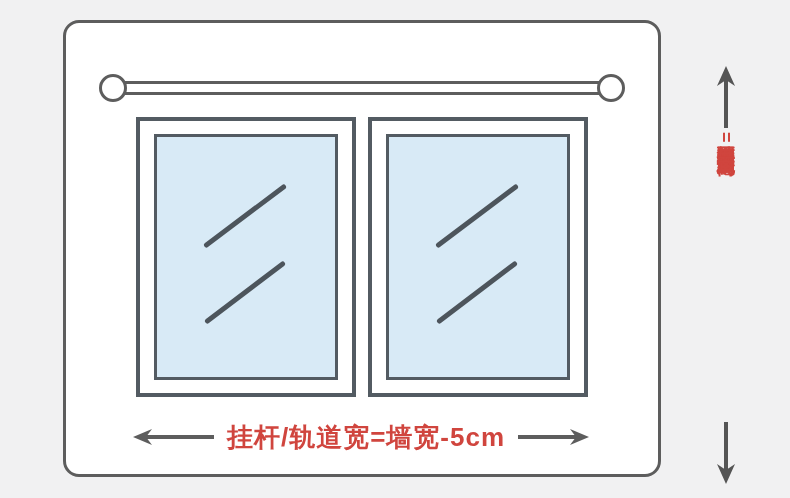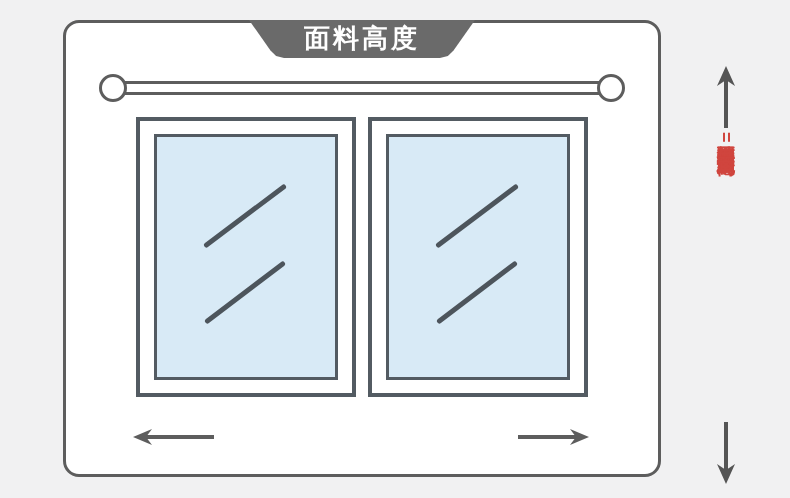--- a/index.html
+++ b/index.html
@@ -90,23 +90,20 @@
     display:flex;align-items:center;
   }
 </style>
 </head>
 <body>
 
 <div class="stage">
 
   <div class="panel">
 
-    <div class="banner">
-      <span>面料高度</span>
-    </div>
 
     <div class="rod-bar"></div>
     <div class="rod-end left"></div>
     <div class="rod-end right"></div>
 
     <div class="window w1">
       <div class="glass">
         <svg viewBox="0 0 180 240" preserveAspectRatio="none">
           <line x1="50" y1="108" x2="128" y2="50" stroke="#4d555c" stroke-width="5" stroke-linecap="round"></line>
           <line x1="51" y1="184" x2="127" y2="127" stroke="#4d555c" stroke-width="5" stroke-linecap="round"></line>
@@ -121,20 +118,21 @@
           <line x1="51" y1="184" x2="127" y2="127" stroke="#4d555c" stroke-width="5" stroke-linecap="round"></line>
         </svg>
       </div>
     </div>
 
     <div class="measure-row">
       <svg class="h-arrow" width="82" height="20" viewBox="0 0 82 20">
         <line x1="14" y1="10" x2="82" y2="10" stroke="#5d5d5d" stroke-width="4"></line>
         <polygon points="1,10 20,2 14,10 20,18" fill="#5d5d5d"></polygon>
       </svg>
+      <span class="label">挂杆/轨道宽=墙宽-5cm</span>
       <svg class="h-arrow" width="72" height="20" viewBox="0 0 72 20">
         <line x1="0" y1="10" x2="58" y2="10" stroke="#5d5d5d" stroke-width="4"></line>
         <polygon points="71,10 52,2 58,10 52,18" fill="#5d5d5d"></polygon>
       </svg>
     </div>
 
   </div>
 
   <div class="side-note">
     <svg class="v-arrow" width="26" height="62" viewBox="0 0 26 62">

